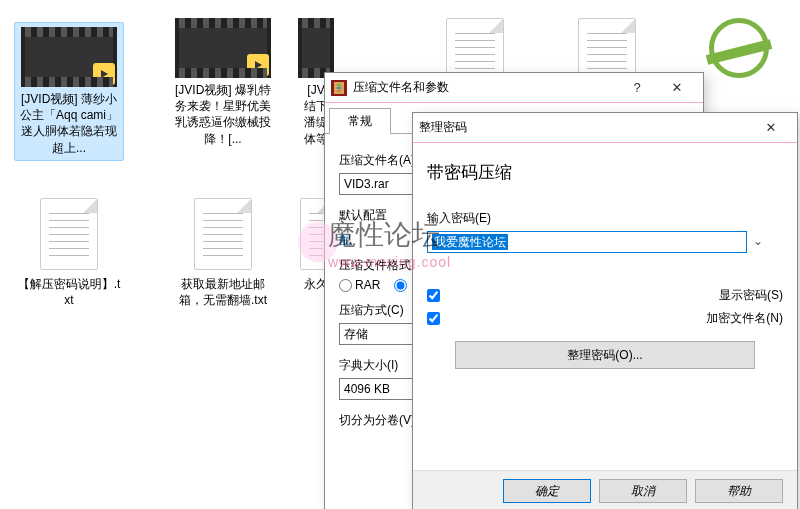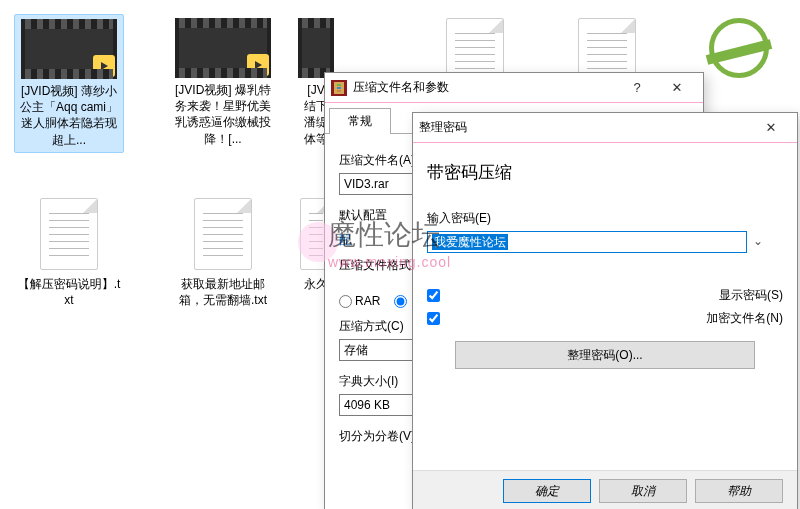--- a/index.html
+++ b/index.html
@@ -34,21 +34,21 @@
 .tabs { display: flex; border-bottom: 1px solid #aaa; padding: 4px 4px 0; gap: 2px; }
 .tab { padding: 4px 18px; border: 1px solid transparent; border-bottom: none; font-size: 12px; color: #000; cursor: pointer; }
 .tab.active { background: #fff; border-color: #aaa; position: relative; top: 1px; }
 
 .form-body { padding: 10px 14px; }
 .field-label { font-size: 12px; margin: 8px 0 4px; display: block; }
 .text-input { width: 94%; height: 22px; border: 1px solid #7a7a7a; padding: 2px 4px; font-size: 12px; background: #fff; }
 .link-label { color: #0066cc; font-size: 12px; margin: 8px 0 4px; display: block; cursor: pointer; }
 
 .radio-row { display: flex; align-items: center; gap: 14px; margin: 4px 0 10px; }
-.radio-row label { display: flex; align-items: center; gap: 3px; font-size: 12px; margin-top: 16px; }
+.radio-row label { display: flex; align-items: center; gap: 3px; font-size: 12px; }
 input[type=radio] { width: 13px; height: 13px; }
 .group-center { font-size: 17px; padding: 8px 0; }
 .combo { width: 94%; height: 22px; border: 1px solid #7a7a7a; padding: 2px 4px; font-size: 12px; background: #fff; }
 
 .checkbox-row { display: flex; align-items: center; gap: 5px; font-size: 12px; margin: 6px 0; justify-content: space-between; }
 input[type=checkbox] { width: 13px; height: 13px; }
 
 .big-button { width: 300px; height: 28px; border: 1px solid #adadad; background: #e1e1e1; font-size: 12px; margin: 14px auto; display: block; }
 .button-bar { display: flex; justify-content: flex-end; gap: 8px; padding: 8px 14px; border-top: 1px solid #ddd; background: #f0f0f0; position: absolute; bottom: 0; left: 0; right: 0; }
 .std-button { width: 88px; height: 24px; border: 1px solid #adadad; background: #e1e1e1; font-size: 12px; font-style: italic; }
@@ -65,21 +65,21 @@
 
 .thumb-img1 { background: linear-gradient(to right, #fff 0 35%, #222 35% 68%, #ddd 68% 100%); }
 .thumb-img2 { background: linear-gradient(to bottom, #5a4a5a 0 25%, #d07090 25% 80%, #9a6 80% 100%); }
 .thumb-img3 { background: linear-gradient(to bottom, #222 0 20%, #caa 20% 80%, #555 80% 100%); }
 </style>
 </head>
 <body>
 
 <div class="desktop">
 
-  <div class="file-item selected" style="left:14px; top:14px;">
+  <div class="file-item selected" style="left:14px; top:22px;">
     <div class="thumb video thumb-img1">
         <div class="play-badge"></div>
       </div>
     <div class="label">[JVID视频] 薄纱小公主「Aqq cami」迷人胴体若隐若现超上...</div>
   </div>
 
   <div class="file-item" style="left:168px; top:14px;">
     <div class="thumb video thumb-img2">
         <div class="play-badge"></div>
       </div>

